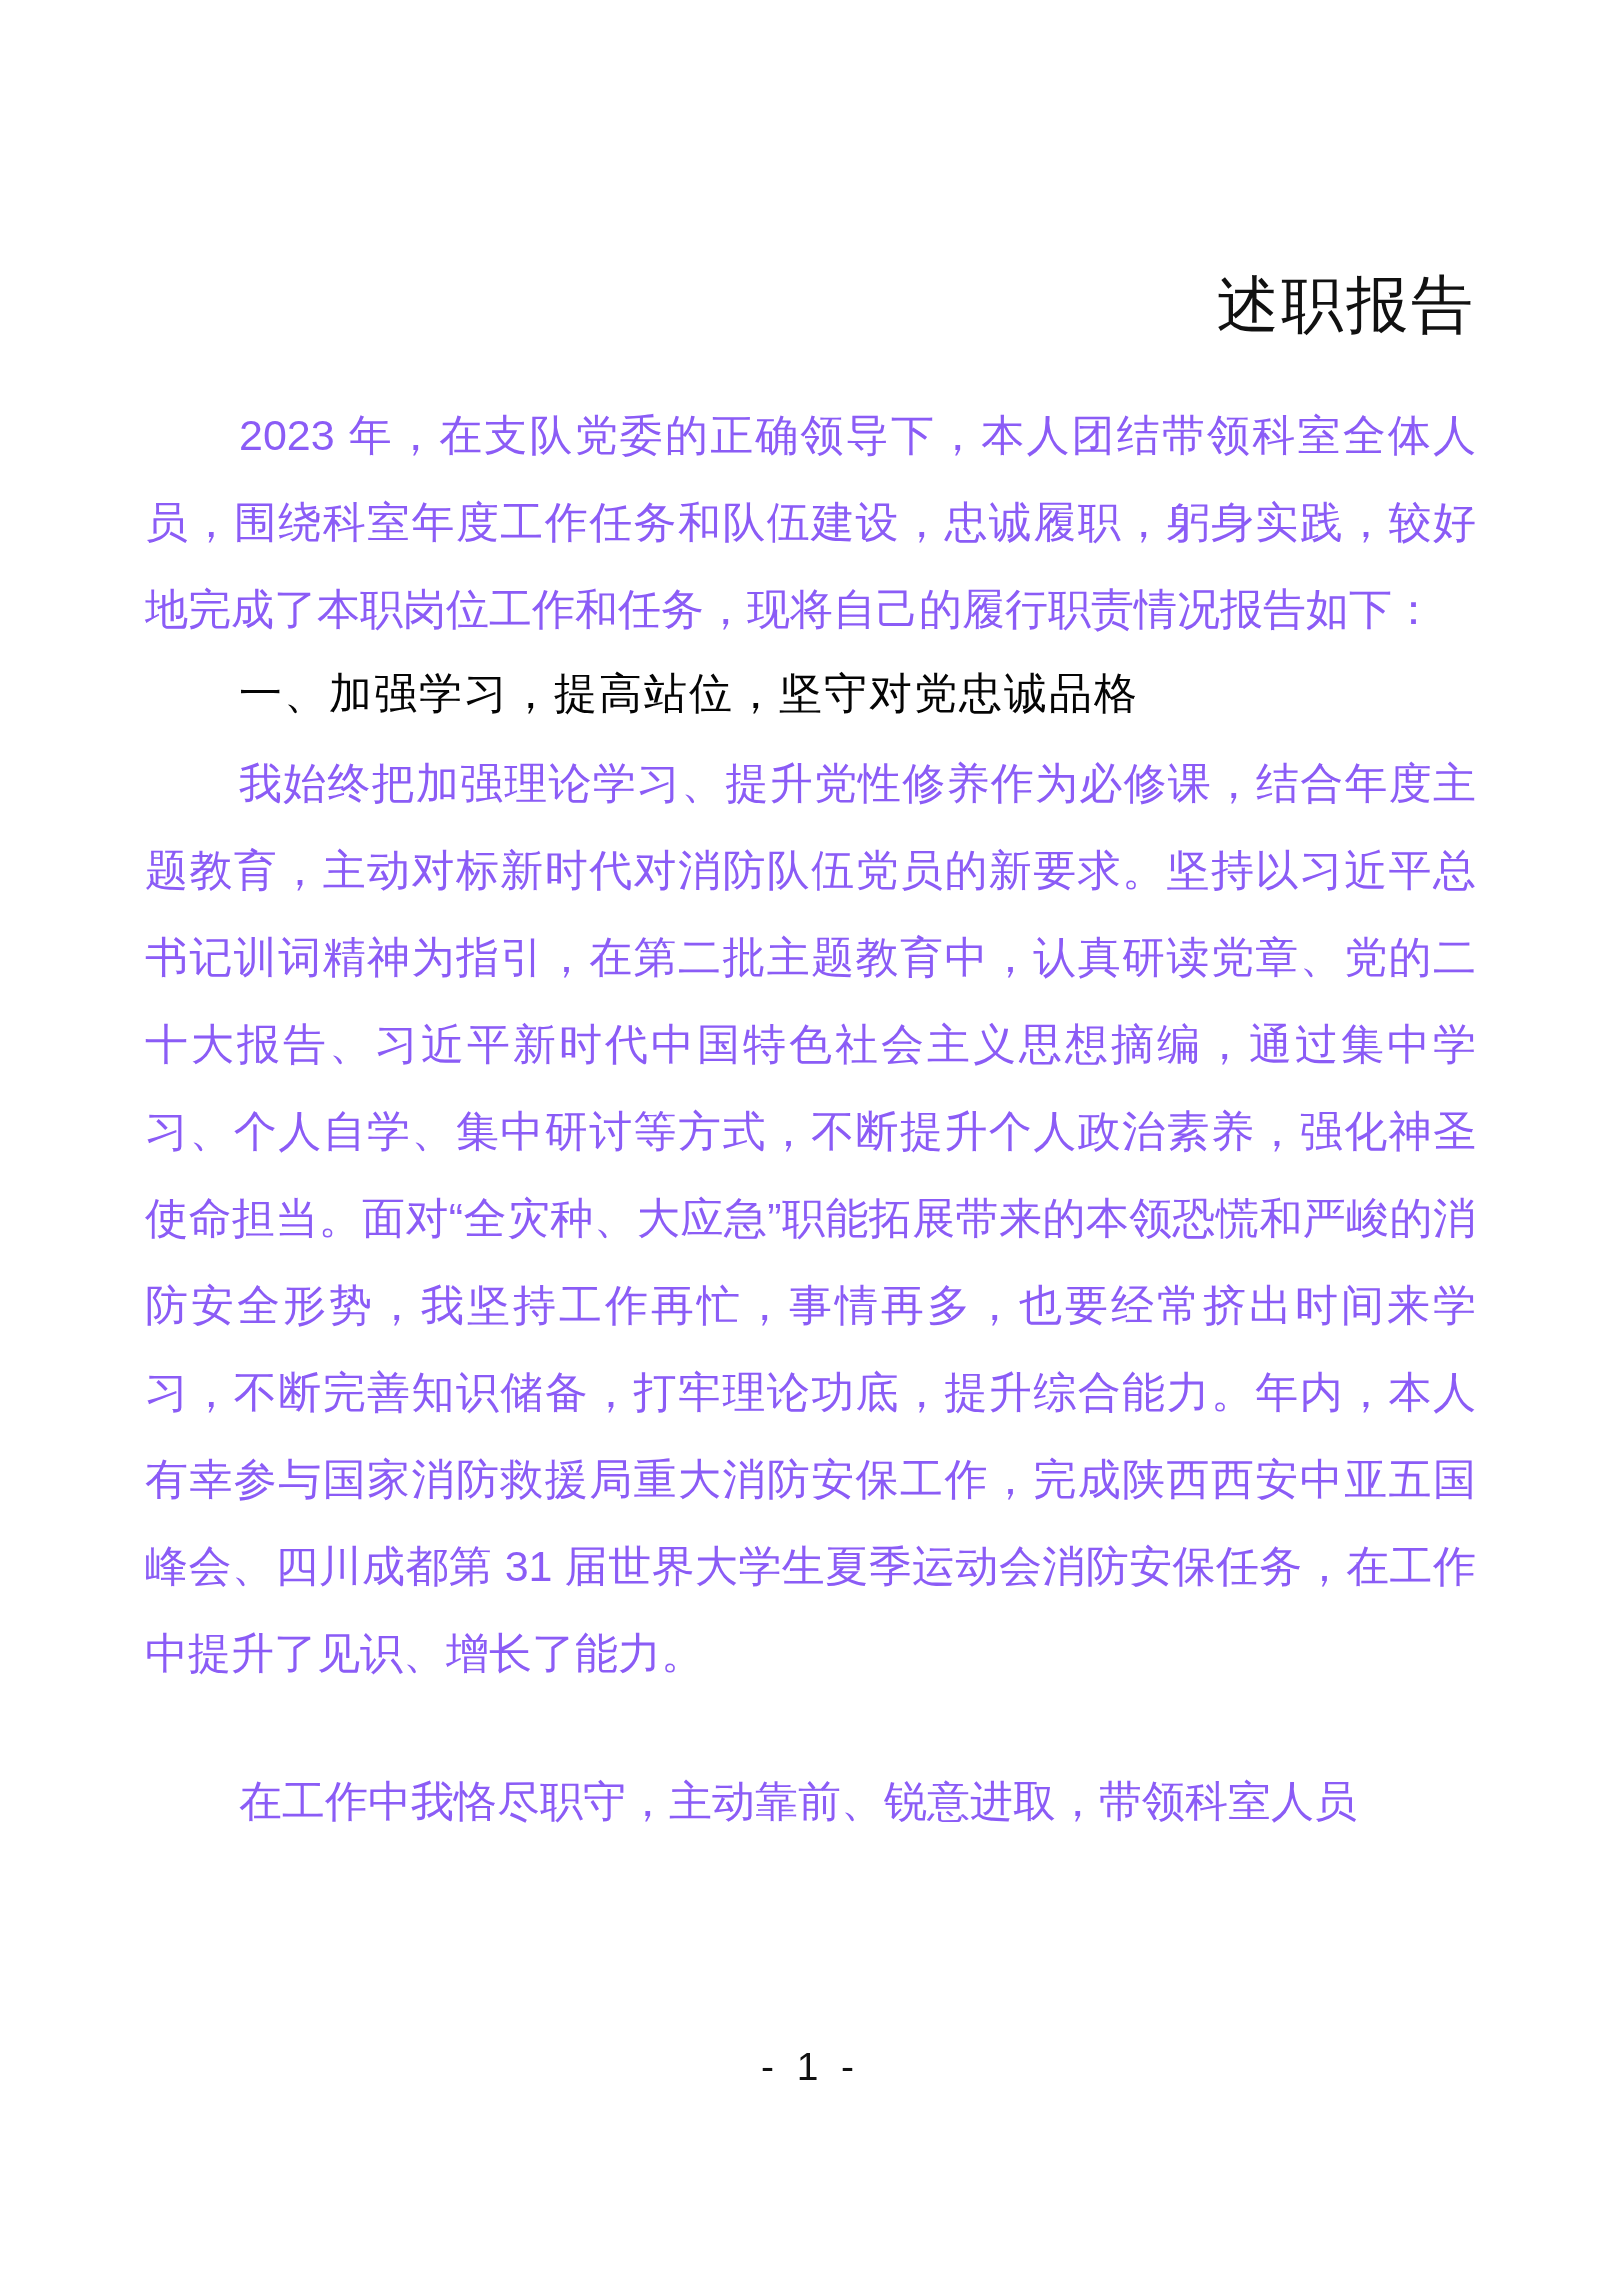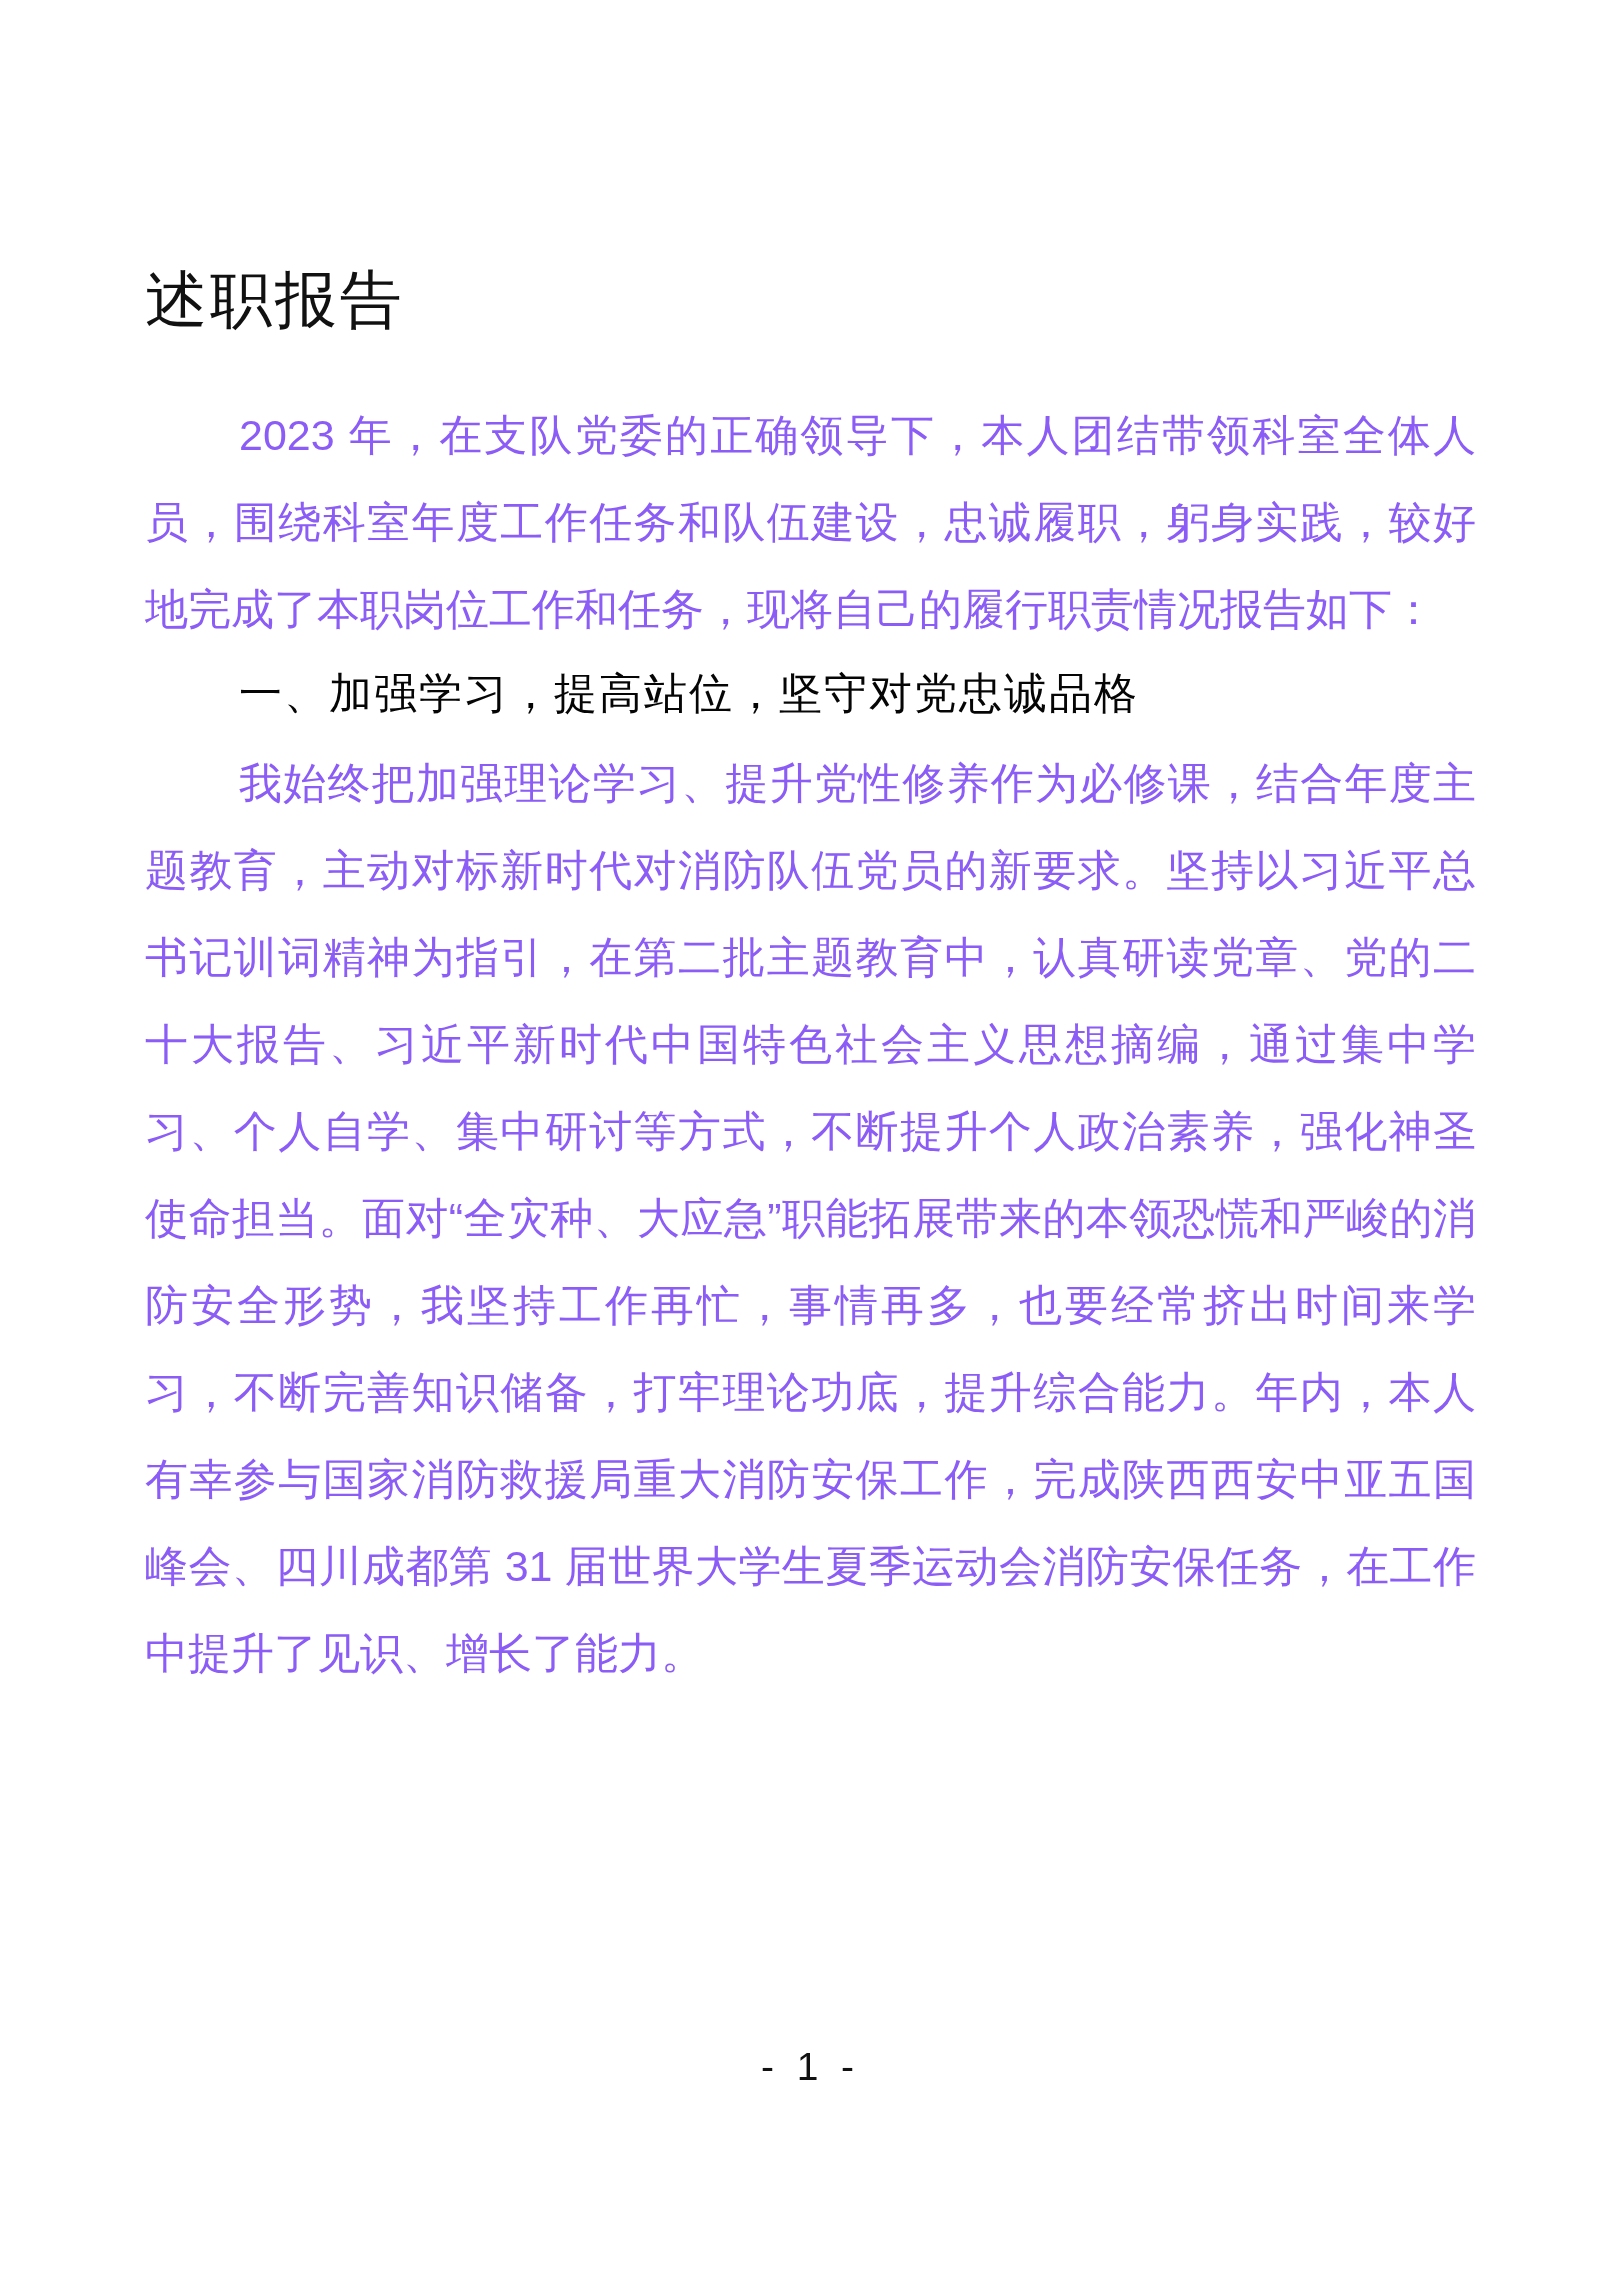--- a/index.html
+++ b/index.html
@@ -18,22 +18,22 @@
     font-family: "Liberation Sans", "DejaVu Sans", sans-serif;
     color: #000000;
   }
   .content {
     position: absolute;
     left: 145px;
     top: 0;
     width: 1331px;
   }
   .doc-title {
-    text-align: left;
-    font-family: Liberation Mono, monospace;
+    text-align: right;
+    font-family: Liberation Sans, sans-serif;
     font-size: 62px;
     font-weight: 400;
     letter-spacing: 2.9px;
     margin: 0;
     padding-top: 271px;
     line-height: 1.1;
     color: #111111;
   }
   .body-block {
     margin-top: 53px;
@@ -85,20 +85,21 @@
 
       <p class="para indent">2023 年，在支队党委的正确领导下，本人团结带领科室全体人员，围绕科室年度工作任务和队伍建设，忠诚履职，躬身实践，较好地完成了本职岗位工作和任务，现将自己的履行职责情况报告如下：</p>
 
       <p class="heading-line">一、加强学习，提高站位，坚守对党忠诚品格</p>
 
       <p class="para indent">我始终把加强理论学习、提升党性修养作为必修课，结合年度主题教育，主动对标新时代对消防队伍党员的新要求。坚持以习近平总书记训词精神为指引，在第二批主题教育中，认真研读党章、党的二十大报告、习近平新时代中国特色社会主义思想摘编，通过集中学习、个人自学、集中研讨等方式，不断提升个人政治素养，强化神圣使命担当。面对“全灾种、大应急”职能拓展带来的本领恐慌和严峻的消防安全形势，我坚持工作再忙，事情再多，也要经常挤出时间来学习，不断完善知识储备，打牢理论功底，提升综合能力。年内，本人有幸参与国家消防救援局重大消防安保工作，完成陕西西安中亚五国峰会、四川成都第 31 届世界大学生夏季运动会消防安保任务，在工作中提升了见识、增长了能力。</p>
 
       <div class="gap-section"></div>
 
 
+      <p class="para indent">在工作中我恪尽职守，主动靠前、锐意进取，带领科室人员</p>
 
     </div>
   </div>
 
   <div class="footer">- 1 -</div>
 
 </div>
 
 
 </body></html>

